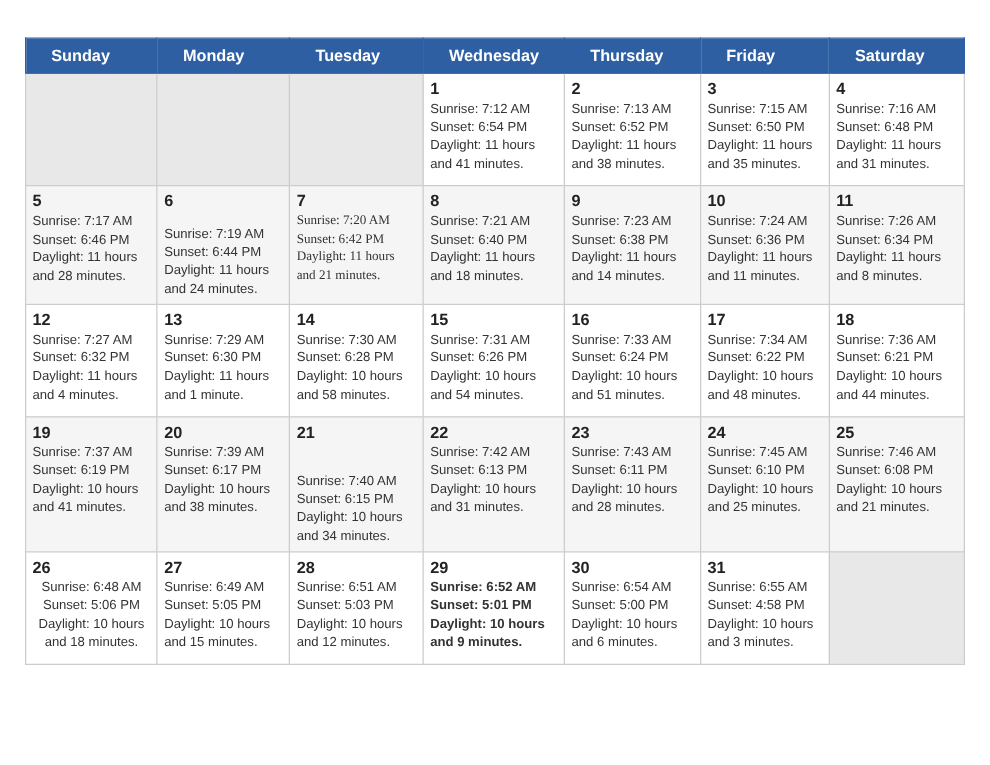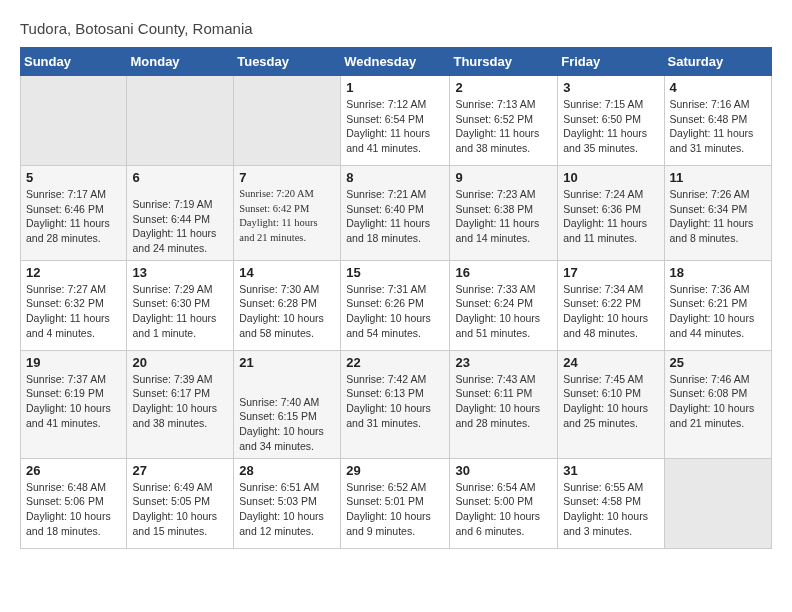--- a/index.html
+++ b/index.html
@@ -40,21 +40,21 @@
     table {
       width: 100%;
       border-collapse: collapse;
       font-size: 11px;
     }
     thead tr {
       background: #2e5fa3;
       color: #fff;
     }
     thead th {
-      padding: 6px 3px;
+      padding: 6px 20px;
       font-size: 13px;
       font-weight: bold;
       text-align: left;
       border: 1px solid #2e5fa3;
     }
     tbody tr {
       vertical-align: top;
     }
     tbody td {
       border: 1px solid #ccc;
@@ -83,21 +83,20 @@
     }
     .empty {
       background: #e8e8e8 !important;
     }
   </style>
 </head>
 <body>
 
 <div class="header">
   <div class="title-block">
-    <div class="subtitle">Tudora, Botosani County, Romania</div>
   </div>
 </div>
 
 <table>
   <thead>
     <tr>
     <th>Sunday</th>
         <th>Monday</th>
         <th>Tuesday</th>
         <th>Wednesday</th>
@@ -289,42 +288,42 @@
           <span class="day-num">25</span>
           <div class="day-info" style="white-space: pre-line;">Sunrise: 7:46 AM
 Sunset: 6:08 PM
 Daylight: 10 hours
 and 21 minutes.</div>
         </td>
       </tr>
       <tr>
         <td>
           <span class="day-num">26</span>
-          <div class="day-info" style="white-space: pre-line;">Sunrise: 6:48 AM
+          <div class="day-info" style="white-space: pre-line; text-align: center;">Sunrise: 6:48 AM
 Sunset: 5:06 PM
 Daylight: 10 hours
 and 18 minutes.</div>
         </td>
         <td>
           <span class="day-num">27</span>
           <div class="day-info" style="white-space: pre-line;">Sunrise: 6:49 AM
 Sunset: 5:05 PM
 Daylight: 10 hours
 and 15 minutes.</div>
         </td>
         <td>
           <span class="day-num">28</span>
           <div class="day-info" style="white-space: pre-line;">Sunrise: 6:51 AM
 Sunset: 5:03 PM
 Daylight: 10 hours
 and 12 minutes.</div>
         </td>
         <td>
           <span class="day-num">29</span>
-          <div class="day-info" style="white-space: pre-line;">Sunrise: 6:52 AM
+          <div class="day-info" style="white-space: pre-line; font-weight: bold;">Sunrise: 6:52 AM
 Sunset: 5:01 PM
 Daylight: 10 hours
 and 9 minutes.</div>
         </td>
         <td>
           <span class="day-num">30</span>
           <div class="day-info" style="white-space: pre-line;">Sunrise: 6:54 AM
 Sunset: 5:00 PM
 Daylight: 10 hours
 and 6 minutes.</div>

